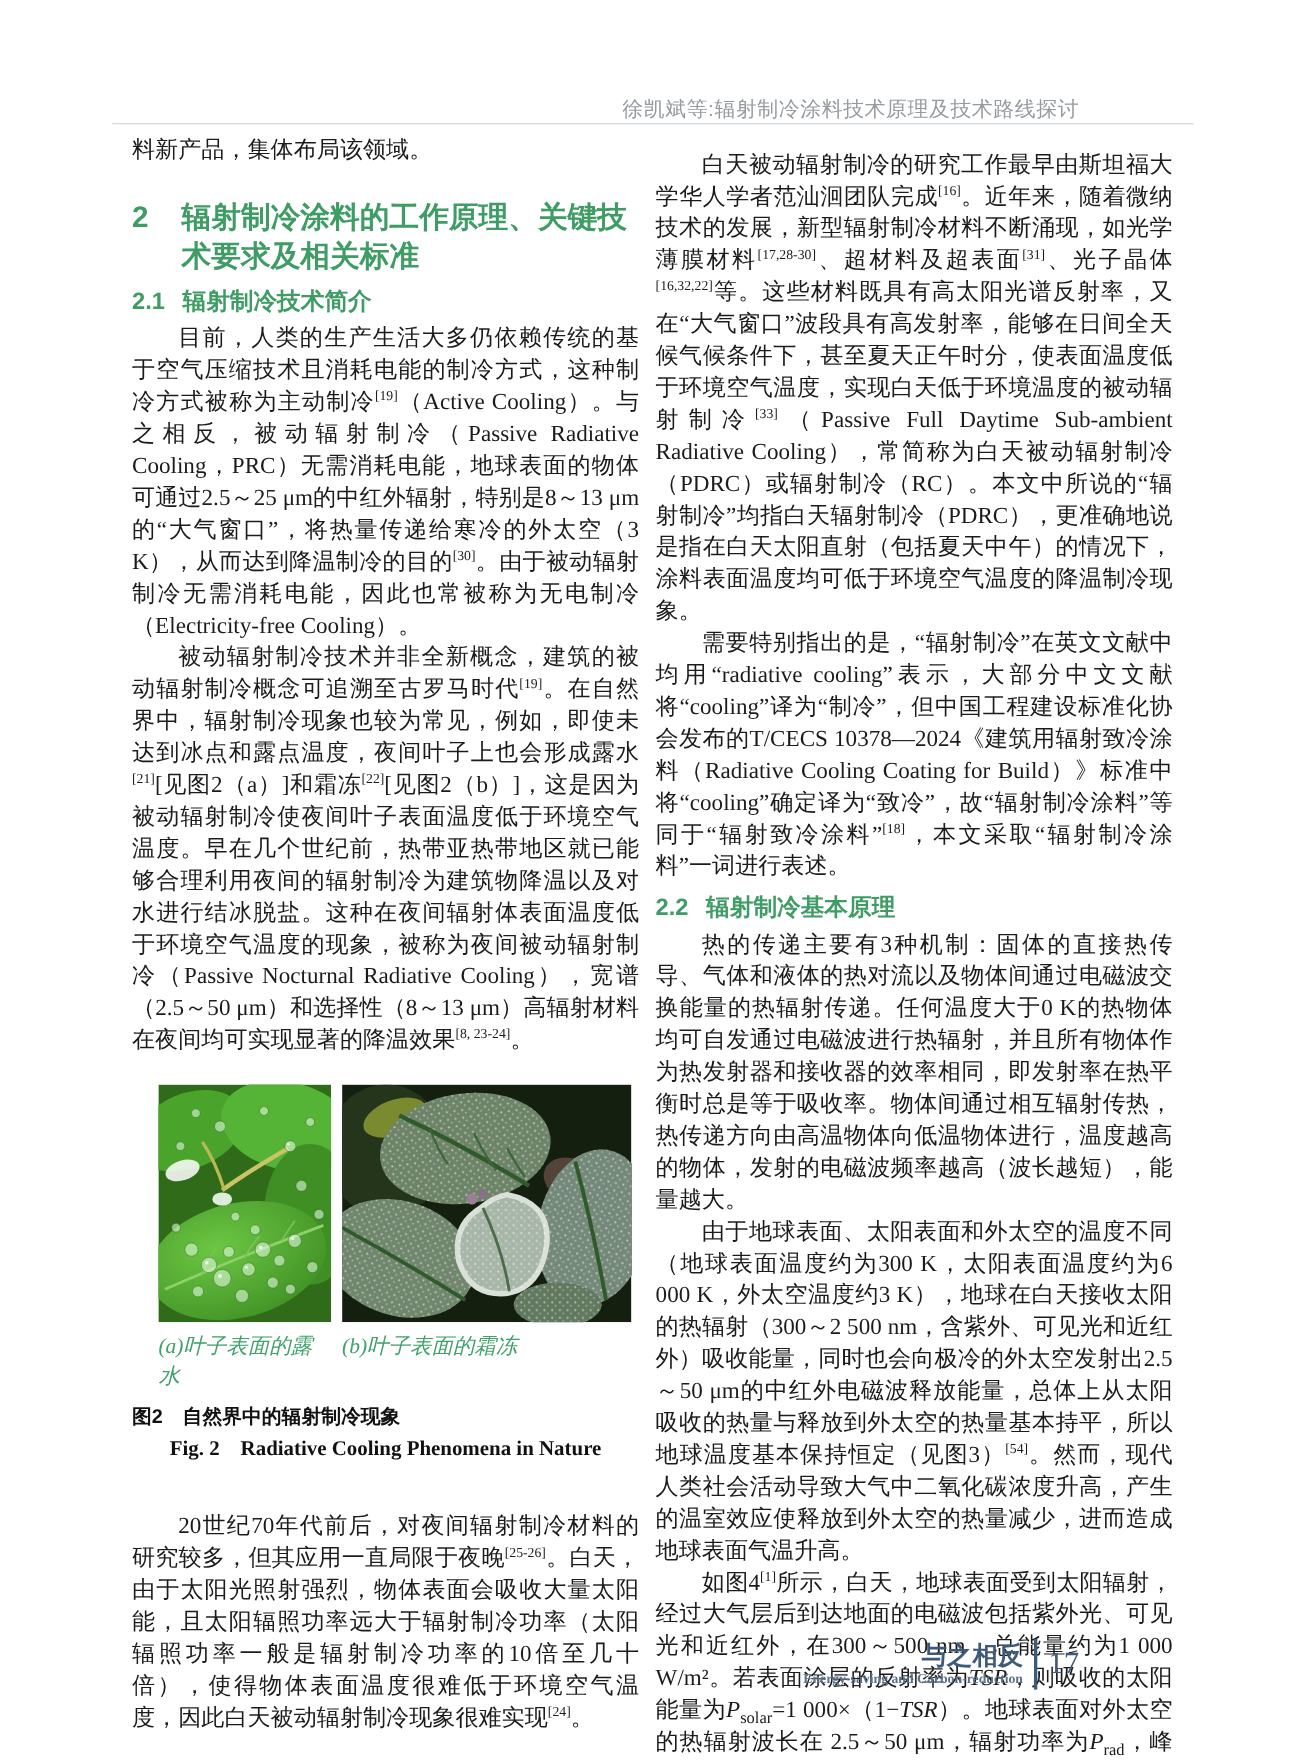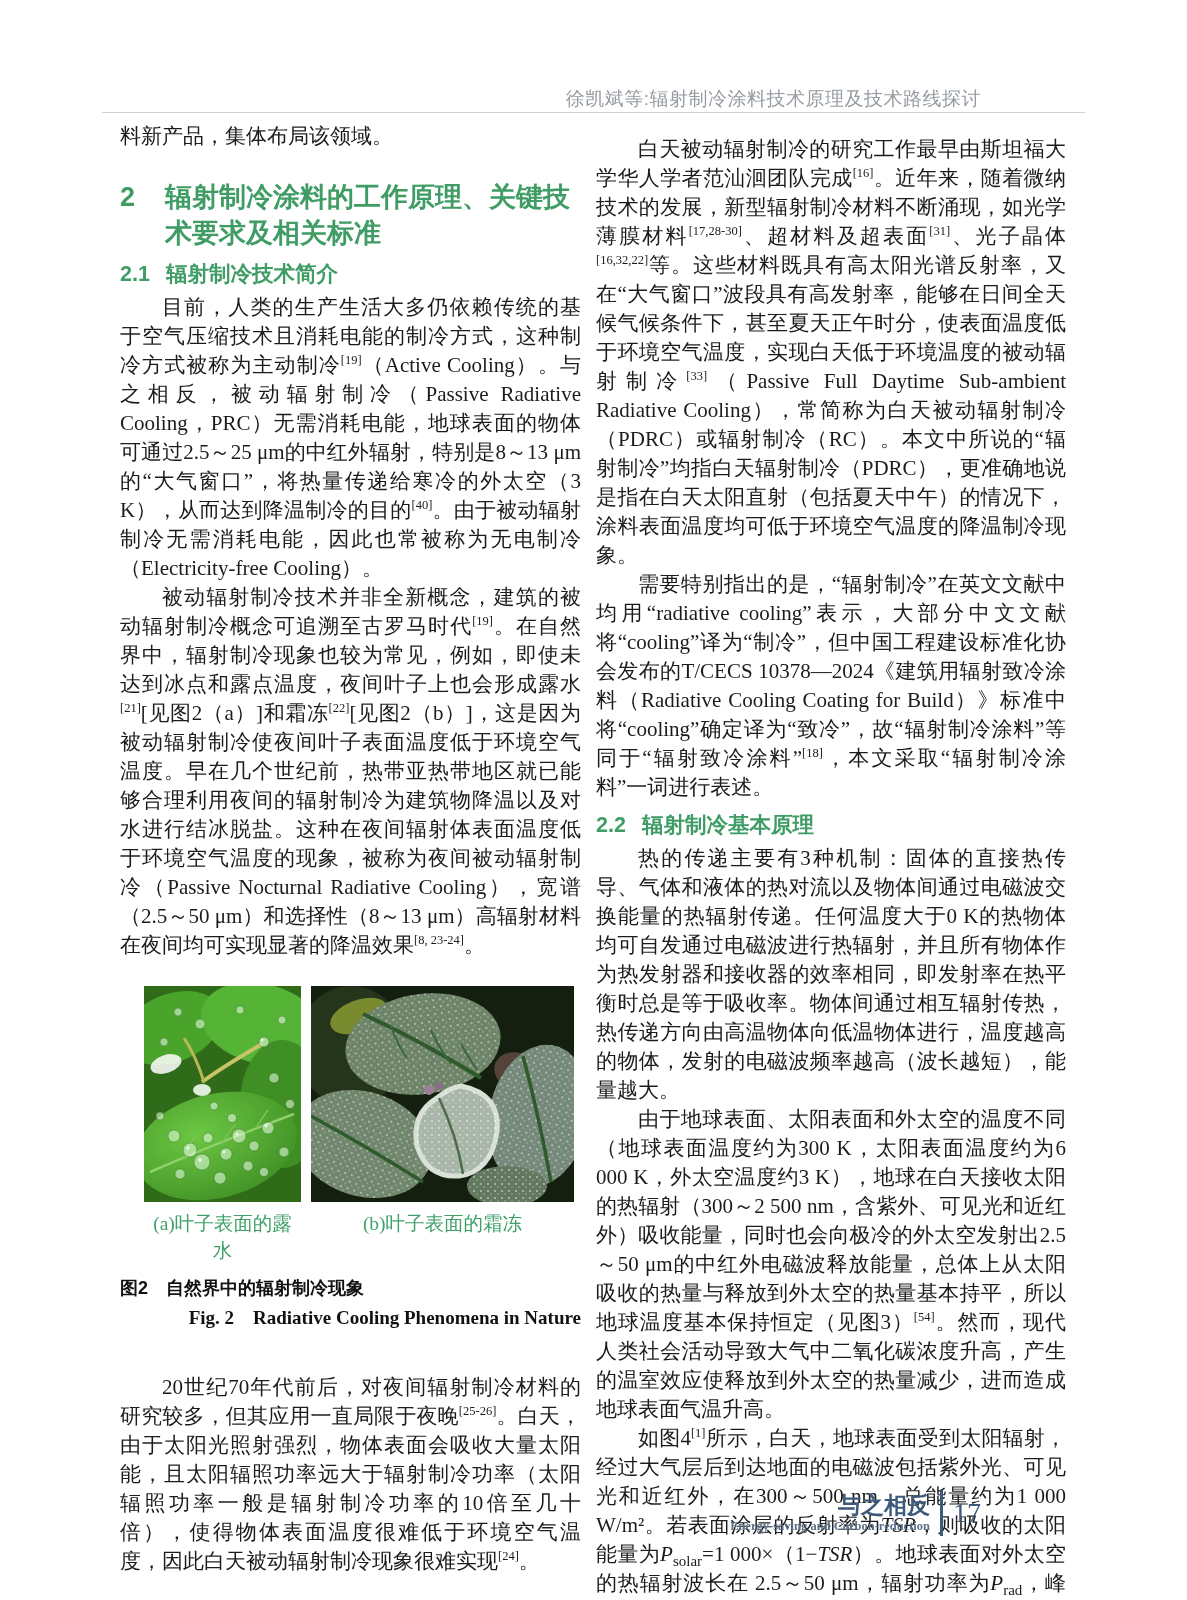--- a/index.html
+++ b/index.html
@@ -19,27 +19,27 @@
   .sec2{display:flex;margin:28px 0 8px 0;color:#3e9c64;font-weight:700;font-size:27px;line-height:36px;
         font-family:"Liberation Sans","DejaVu Sans",sans-serif;}
   .sec2-num{flex:none;margin-right:30px;}
   .subsec{display:flex;margin:8px 0 4px 0;color:#3e9c64;font-weight:700;font-size:21.5px;line-height:30px;
         font-family:"Liberation Sans","DejaVu Sans",sans-serif;}
   .subsec-num{flex:none;margin-right:16px;}
   .fig2{margin:26px 0 0 0;}
   .fig2-photos{display:flex;margin-left:24px;gap:10px;}
   .fig2-photos svg{display:block;}
   .fig2-subcaps{display:flex;margin-left:24px;width:430px;margin-top:8px;gap:10px;}
-  .fig2-subcaps span{display:block;text-align:center;color:#3fa169;font-size:19.5px;
-        font-family:"Liberation Serif","DejaVu Serif",serif;}
+  .fig2-subcaps span{display:block;text-align:left;color:#3fa169;font-size:19.5px;
+        font-style:italic;font-family:"Liberation Serif","DejaVu Serif",serif;}
   .subcap-a{width:157px;}
   .subcap-b{width:263px;}
   .fig2-cap-cn{text-align:left;font-weight:700;font-size:18px;margin-top:10px;line-height:28px;
         font-family:"Liberation Sans","DejaVu Sans",sans-serif;color:#111;}
-  .fig2-cap-en{text-align:right;font-weight:700;font-size:19px;margin-top:3px;line-height:26px;color:#111;}
+  .fig2-cap-en{text-align:center;font-weight:700;font-size:19px;margin-top:3px;line-height:26px;color:#111;}
   .para-gap-top{margin-top:42px;}
   .first-right{margin-top:13px;}
   .footer{position:absolute;top:1490px;right:122px;display:flex;align-items:center;gap:10px;}
   .footer-journal{text-align:right;}
   .footer-cn{font-size:23px;font-weight:700;color:#3e5a7a;line-height:26px;
         font-family:"Liberation Sans","DejaVu Sans",sans-serif;}
   .footer-en{font-size:12.5px;font-weight:700;color:#5a7189;line-height:16px;
         font-family:"Liberation Serif","DejaVu Serif",serif;}
   .footer-bar{width:3px;height:46px;background:#3e5a7a;}
   .footer-page{font-size:28px;color:#3e5a7a;line-height:46px;}
@@ -58,21 +58,21 @@
     <div class="sec2">
       <span class="sec2-num">2</span>
       <span class="sec2-title">辐射制冷涂料的工作原理、关键技术要求及相关标准</span>
     </div>
 
     <div class="subsec">
       <span class="subsec-num">2.1</span>
       <span class="subsec-title">辐射制冷技术简介</span>
     </div>
 
-    <p class="body-text"><span>目前，人类的生产生活大多仍依赖传统的基于空气压缩技术且消耗电能的制冷方式，这种制冷方式被称为主动制冷</span><sup>[19]</sup><span>（Active Cooling）。与之相反，被动辐射制冷（Passive Radiative Cooling，PRC）无需消耗电能，地球表面的物体可通过2.5～25 μm的中红外辐射，特别是8～13 μm的“大气窗口”，将热量传递给寒冷的外太空（3 K），从而达到降温制冷的目的</span><sup>[40]</sup><span>。由于被动辐射制冷无需消耗电能，因此也常被称为无电制冷（Electricity-free Cooling）。</span></p>
+    <p class="body-text"><span>目前，人类的生产生活大多仍依赖传统的基于空气压缩技术且消耗电能的制冷方式，这种制冷方式被称为主动制冷</span><sup>[19]</sup><span>（Active Cooling）。与之相反，被动辐射制冷（Passive Radiative Cooling，PRC）无需消耗电能，地球表面的物体可通过2.5～25 μm的中红外辐射，特别是8～13 μm的“大气窗口”，将热量传递给寒冷的外太空（3 K），从而达到降温制冷的目的</span><sup>[30]</sup><span>。由于被动辐射制冷无需消耗电能，因此也常被称为无电制冷（Electricity-free Cooling）。</span></p>
     <p class="body-text"><span>被动辐射制冷技术并非全新概念，建筑的被动辐射制冷概念可追溯至古罗马时代</span><sup>[19]</sup><span>。在自然界中，辐射制冷现象也较为常见，例如，即使未达到冰点和露点温度，夜间叶子上也会形成露水</span><sup>[21]</sup><span>[见图2（a）]和霜冻</span><sup>[22]</sup><span>[见图2（b）]，这是因为被动辐射制冷使夜间叶子表面温度低于环境空气温度。早在几个世纪前，热带亚热带地区就已能够合理利用夜间的辐射制冷为建筑物降温以及对水进行结冰脱盐。这种在夜间辐射体表面温度低于环境空气温度的现象，被称为夜间被动辐射制冷（Passive Nocturnal Radiative Cooling），宽谱（2.5～50 μm）和选择性（8～13 μm）高辐射材料在夜间均可实现显著的降温效果</span><sup>[8, 23-24]</sup><span>。</span></p>
 
     <figure class="fig2" style="margin:26px 0 0 0;">
       <div class="fig2-photos">
         <svg width="157" height="216" viewBox="0 0 157 216">
           <defs>
             <radialGradient id="dewLeafGrad" cx="40%" cy="35%" r="80%">
               <stop offset="0%" stop-color="#6cc743"></stop>
                 <stop offset="100%" stop-color="#3c8b22"></stop>
             </radialGradient>

